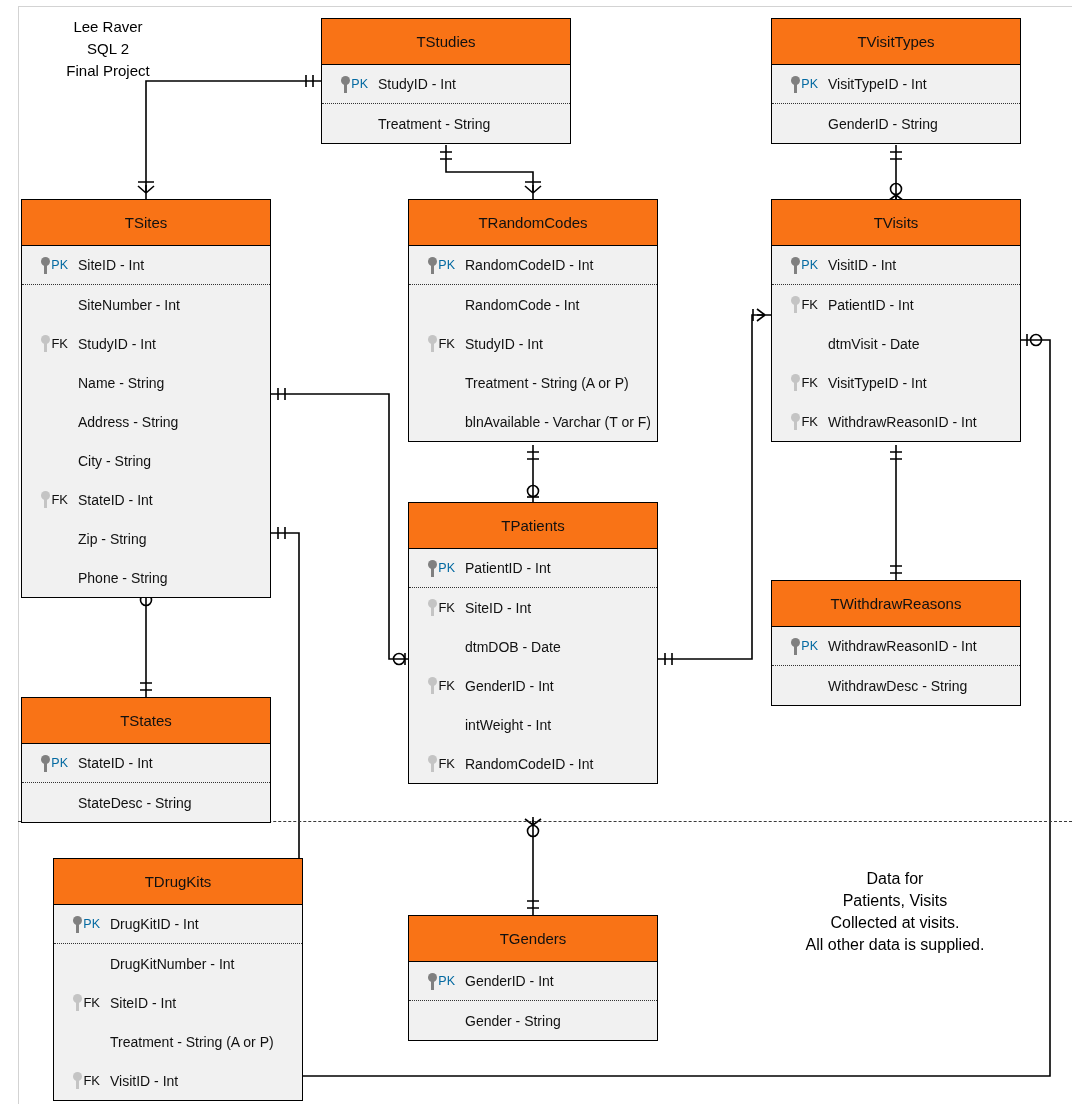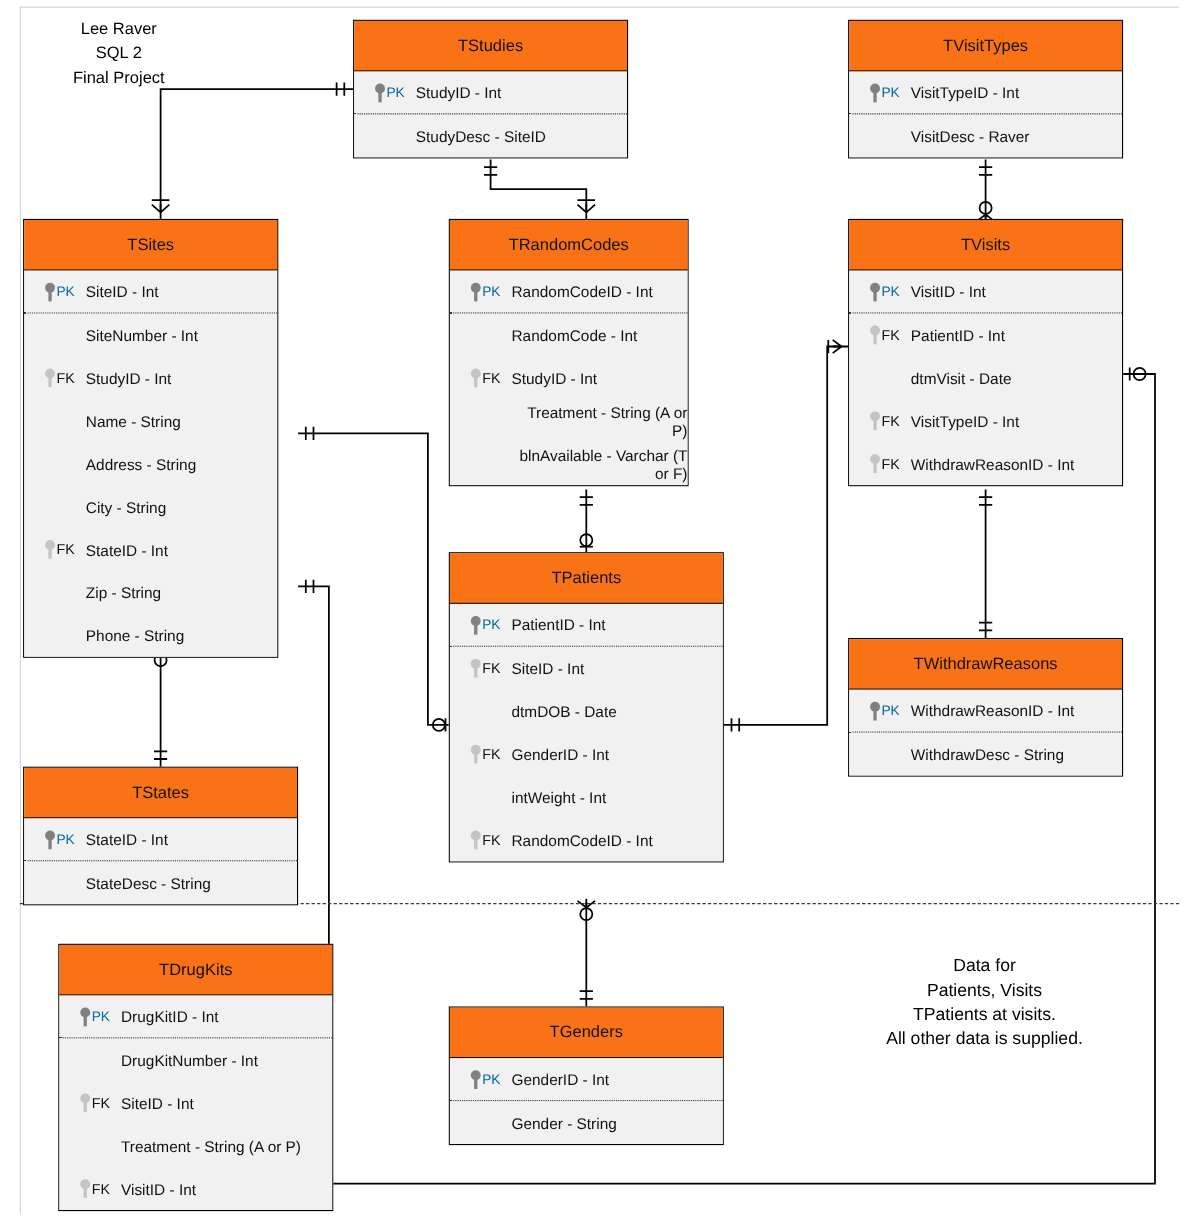--- a/index.html
+++ b/index.html
@@ -120,64 +120,64 @@
 
   <div class="title-block">
     <div>Lee Raver</div>
     <div>SQL 2</div>
     <div>Final Project</div>
   </div>
 
   <div class="note-block">
     <div>Data for</div>
     <div>Patients, Visits</div>
-    <div>TPatients at visits.</div>
+    <div>Collected at visits.</div>
     <div>All other data is supplied.</div>
   </div>
 
   <div id="entity-layer">
       <div class="entity" style="left: 321px; top: 18px; width: 250px;">
         <div class="entity-header">TStudies</div>
         <div class="entity-body">
           <div class="attr pk-sep">
             <div class="keycell">
               <span class="keyico pk">
                 <span class="kbow"></span>
                 <span class="kstem"></span>
               </span>
               <span class="keylbl">PK</span>
             </div>
             <div class="attr-name">StudyID - Int</div>
           </div>
           <div class="attr">
             <div class="keycell"></div>
-            <div class="attr-name">StudyDesc - SiteID</div>
+            <div class="attr-name">Treatment - String</div>
           </div>
         </div>
       </div>
       <div class="entity" style="left: 771px; top: 18px; width: 250px;">
         <div class="entity-header">TVisitTypes</div>
         <div class="entity-body">
           <div class="attr pk-sep">
             <div class="keycell">
               <span class="keyico pk">
                 <span class="kbow"></span>
                 <span class="kstem"></span>
               </span>
               <span class="keylbl">PK</span>
             </div>
             <div class="attr-name">VisitTypeID - Int</div>
           </div>
           <div class="attr">
             <div class="keycell"></div>
-            <div class="attr-name">VisitDesc - Raver</div>
-          </div>
-        </div>
-      </div>
-      <div class="entity" style="left: 21px; top: 199px; width: 232px; text-align: right;">
+            <div class="attr-name">GenderID - String</div>
+          </div>
+        </div>
+      </div>
+      <div class="entity" style="left: 21px; top: 199px; width: 250px; text-align: right;">
         <div class="entity-header">TSites</div>
         <div class="entity-body">
           <div class="attr pk-sep">
             <div class="keycell">
               <span class="keyico pk">
                 <span class="kbow"></span>
                 <span class="kstem"></span>
               </span>
               <span class="keylbl">PK</span>
             </div>
@@ -222,21 +222,21 @@
           <div class="attr">
             <div class="keycell"></div>
             <div class="attr-name">Zip - String</div>
           </div>
           <div class="attr">
             <div class="keycell"></div>
             <div class="attr-name">Phone - String</div>
           </div>
         </div>
       </div>
-      <div class="entity" style="left: 408px; top: 199px; width: 218px; text-align: right;">
+      <div class="entity" style="left: 408px; top: 199px; width: 250px;">
         <div class="entity-header">TRandomCodes</div>
         <div class="entity-body">
           <div class="attr pk-sep">
             <div class="keycell">
               <span class="keyico pk">
                 <span class="kbow"></span>
                 <span class="kstem"></span>
               </span>
               <span class="keylbl">PK</span>
             </div>

